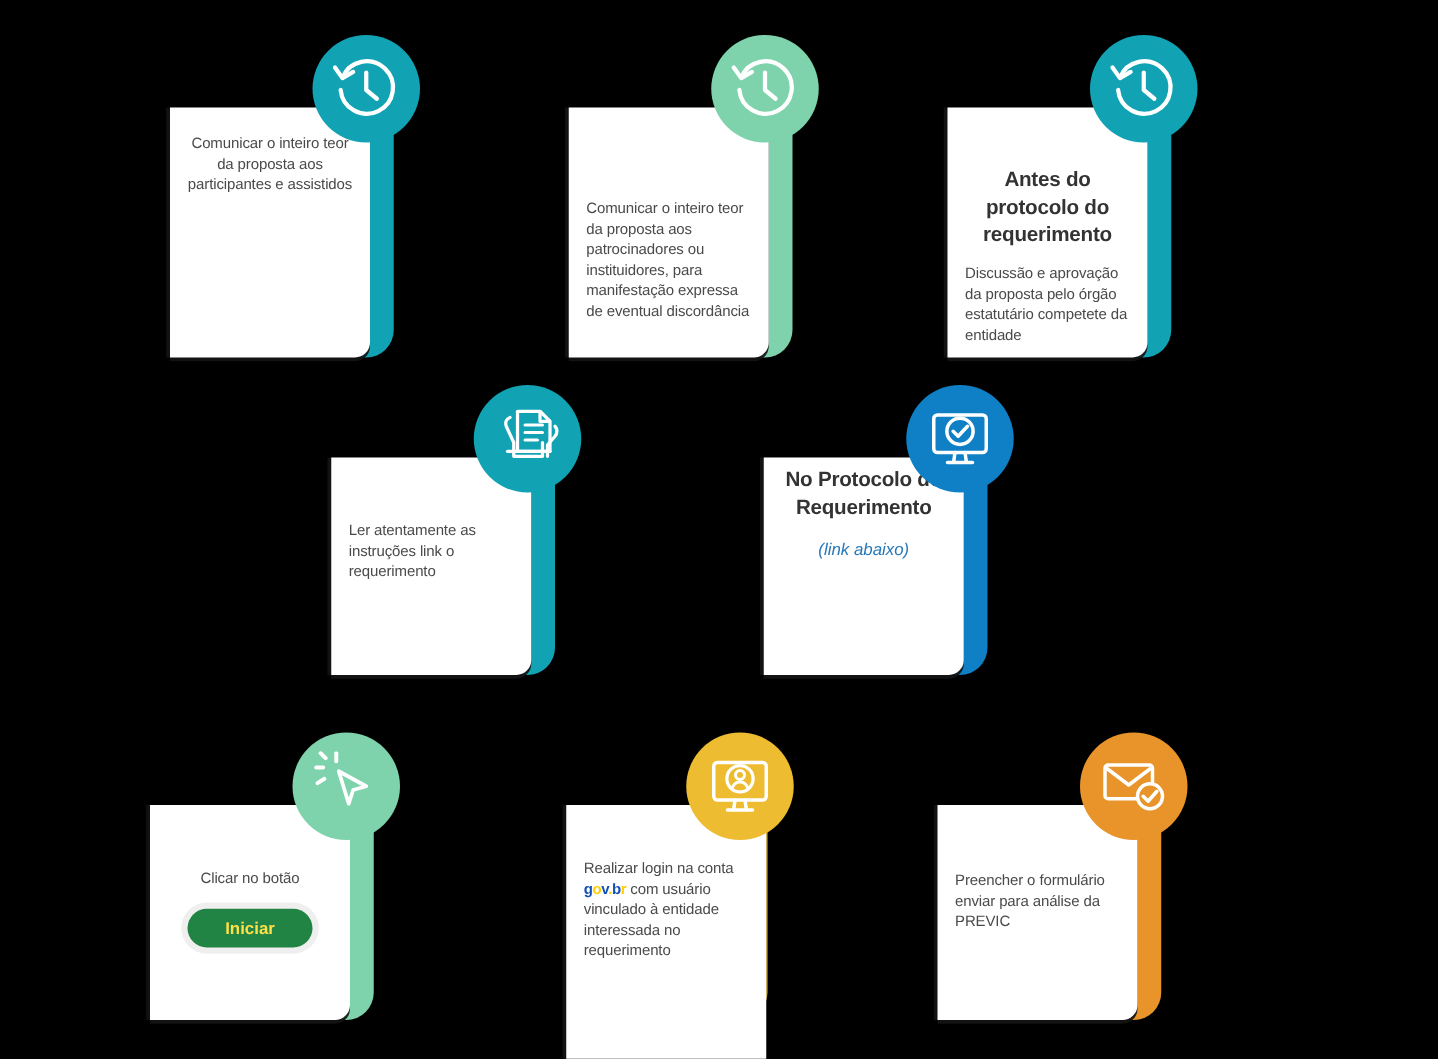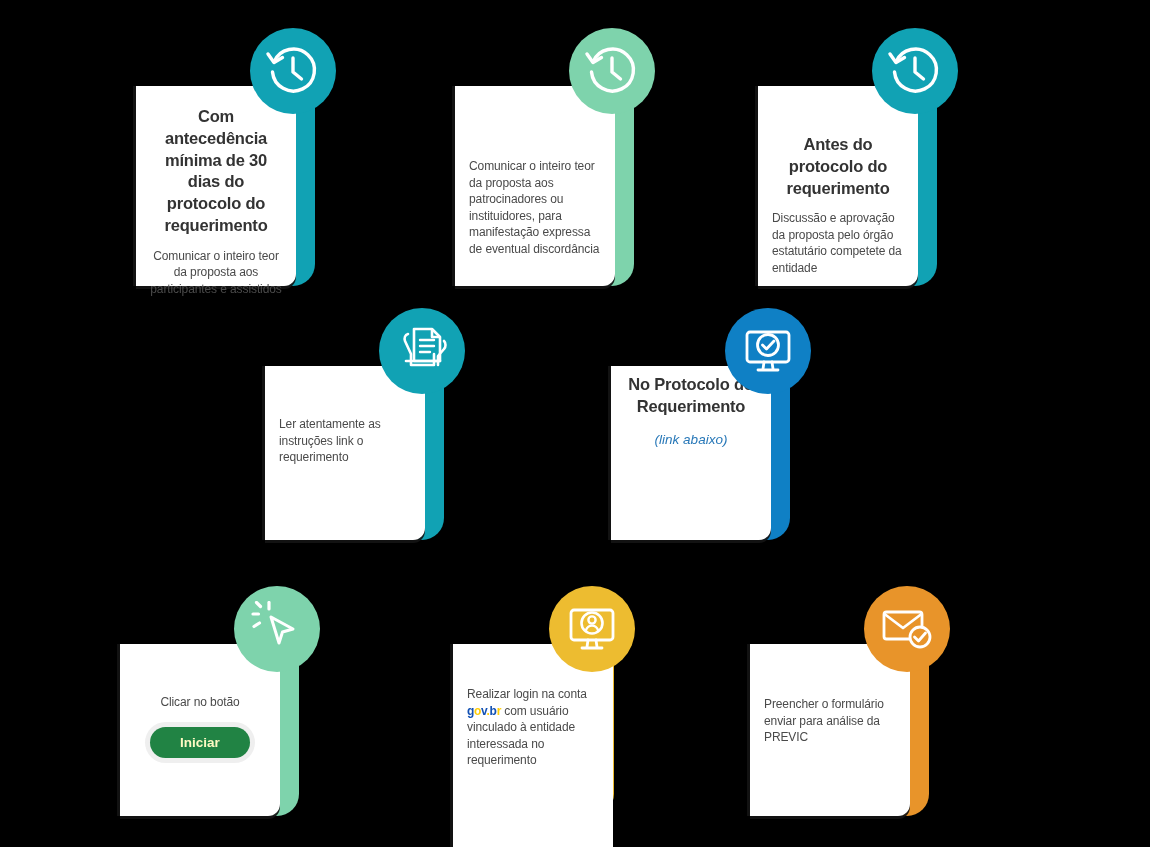--- a/index.html
+++ b/index.html
@@ -78,41 +78,40 @@
     display:flex;justify-content:center;
   }
   .btn-outer{
     background:#efefef;
     border-radius:40px;
     padding:5px;
     display:inline-block;
   }
   .btn{
     background:#218344;
-    color:#fef9c3;
+    color:#fde047;
     font-size:13.5px;
     font-weight:bold;
     border:none;
     border-radius:40px;
     padding:8px 30px;
     cursor:pointer;
     font-family:"Liberation Sans", sans-serif;
     display:block;
   }
 </style>
 </head>
 <body>
 
 <div class="stage">
 
   <div class="pin" style="left:136px;top:28px;">
     <div class="stem" style="left:135px;top:40px;height:218px;background:#11a2b4;"></div>
     <div class="card" style="left:0px;top:58px;width:160px;height:200px;">
       <div class="card-inner" style="top:20px;">
-        <div class="title center">Com antecedência mínima de 30 dias do protocolo do requerimento</div>
         <div class="body center">Comunicar o inteiro teor da proposta aos participantes e assistidos</div>
       </div>
     </div>
     <div class="head" style="left:114px;top:0px;background:#11a2b4;">
       <span>
         <svg width="58" height="58" viewBox="0 0 58 58" fill="none">
           <path d="M10 20 A21 21 0 1 1 8.5 30" stroke="#fff" stroke-width="3.4" stroke-linecap="round" fill="none"></path>
           <path d="M4 12 L10 20.5 L18.5 15.5" stroke="#fff" stroke-width="3.4" stroke-linecap="round" stroke-linejoin="round" fill="none"></path>
           <path d="M29 16 L29 30 L37.5 37" stroke="#fff" stroke-width="3.4" stroke-linecap="round" stroke-linejoin="round" fill="none"></path>
         </svg>

